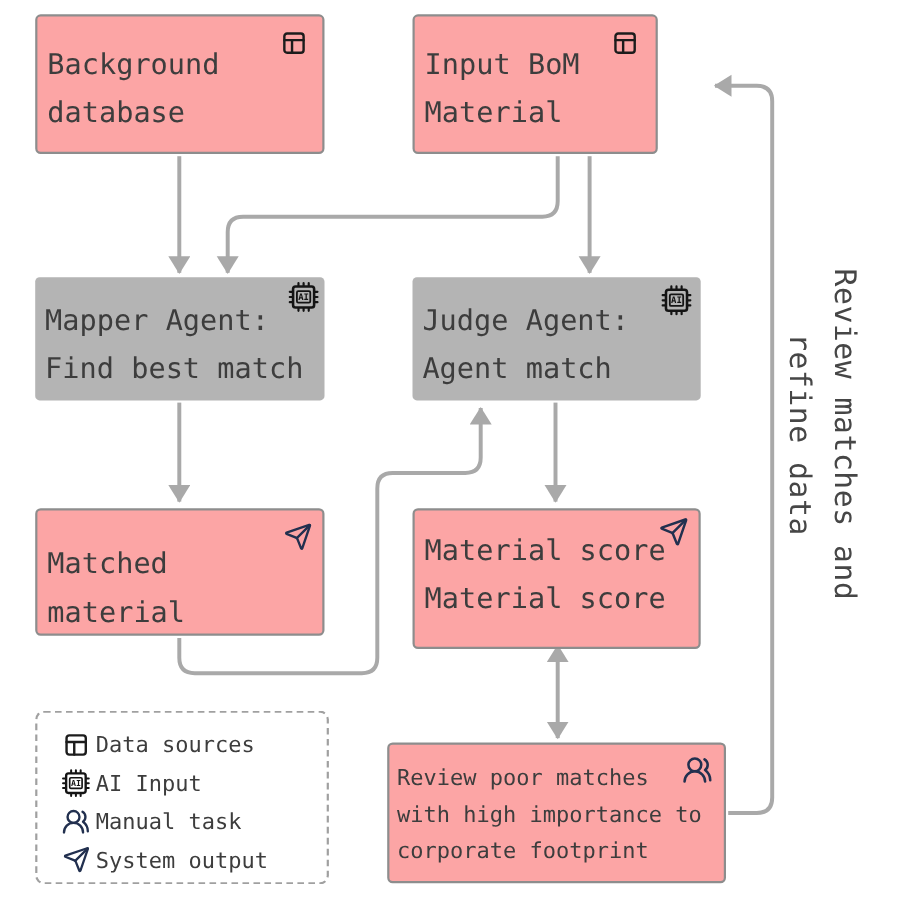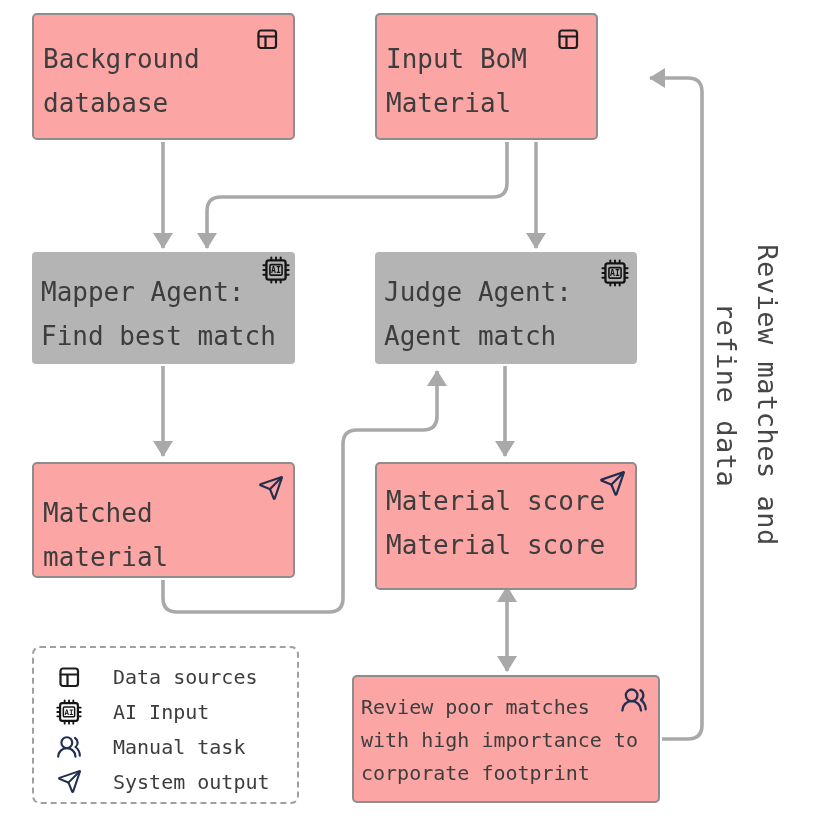--- a/index.html
+++ b/index.html
@@ -30,21 +30,21 @@
   .corner-icon{position:absolute;display:block;line-height:0;}
   .legend{
     position:absolute;
     background:#ffffff;
     border:2px dashed #a0a0a0;
     border-radius:8px;
     box-sizing:border-box;
     color:#3d3d3d;
   }
   .legend-row{
-    display:flex;align-items:center;gap:30px;
+    display:flex;align-items:center;gap:4px;
     height:35px;font-size:20px;font-weight:500;white-space:nowrap;
   }
   .legend-row .li{width:28px;display:flex;justify-content:center;line-height:0;}
   .vlabel{
     position:absolute;
     left:577px;top:354px;
     width:340px;height:82px;
     transform:rotate(90deg);
     font-size:27px;line-height:41px;letter-spacing:0.5px;
     color:#464646;text-align:center;white-space:nowrap;font-weight:500;

